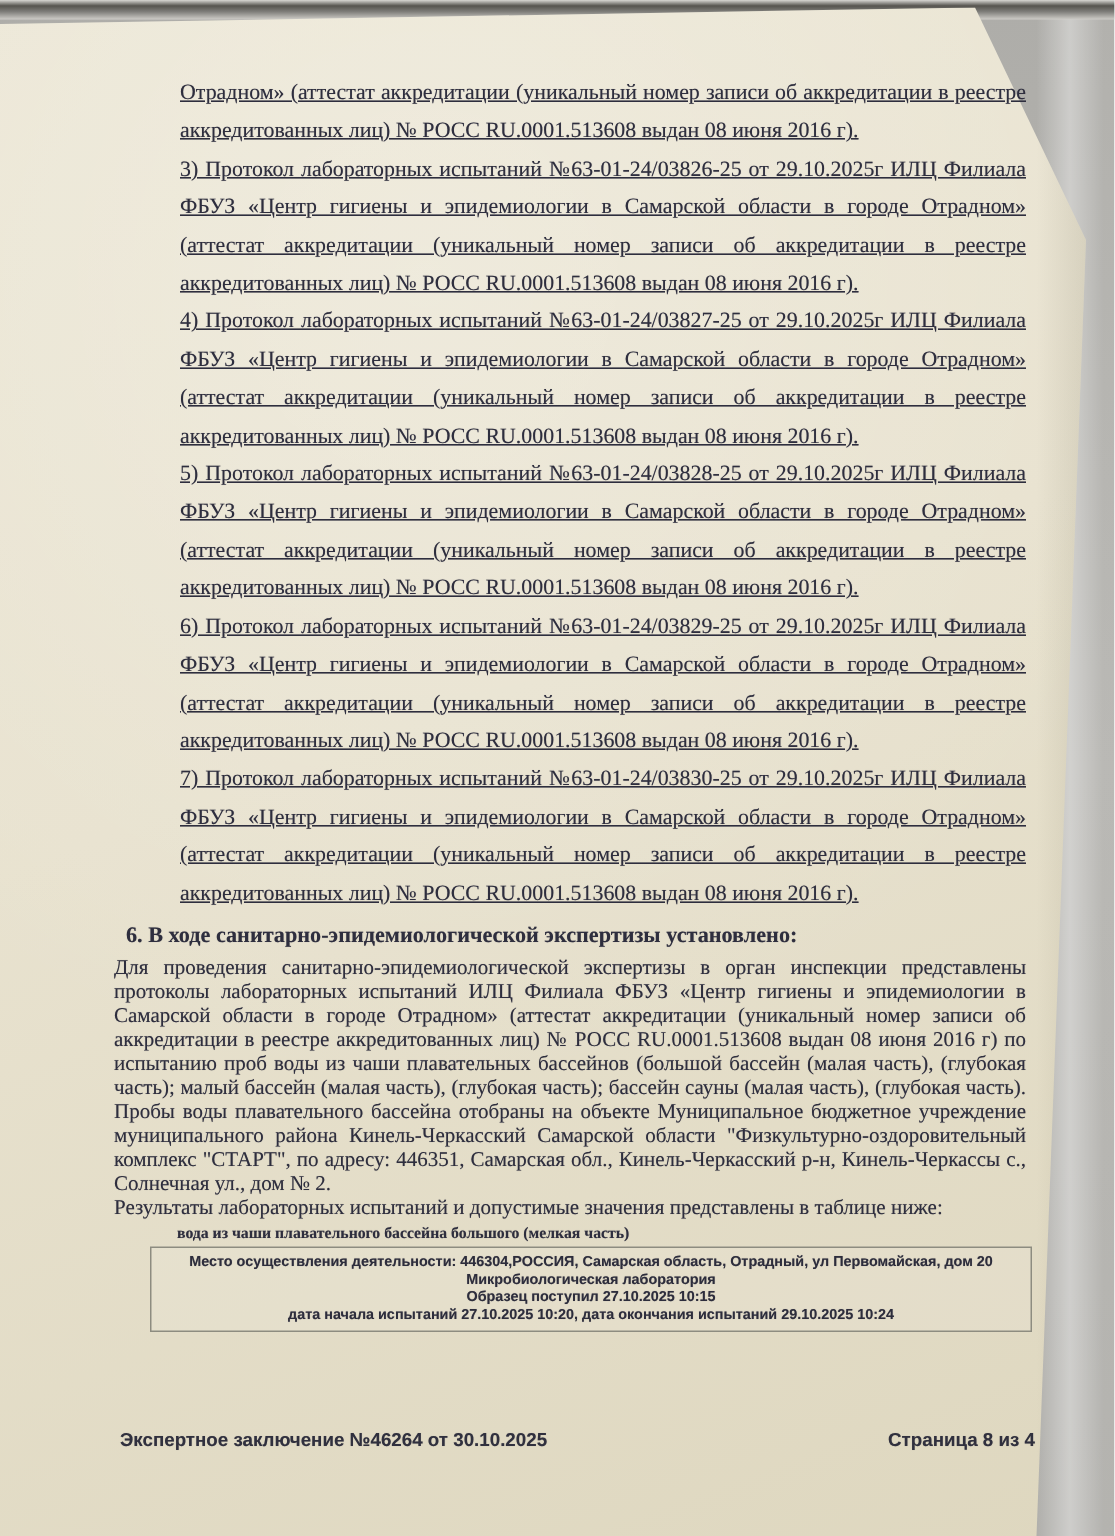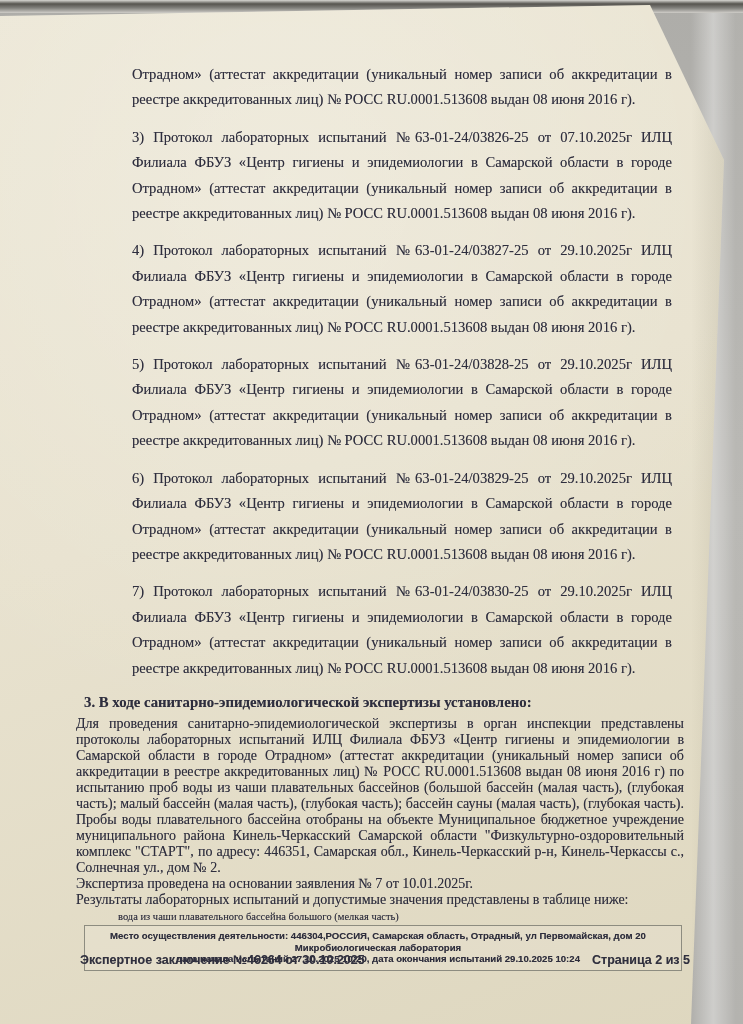--- a/index.html
+++ b/index.html
@@ -36,46 +36,46 @@
     position: absolute; left: 76px; top: 50px; width: 608px;
     color: #2e2e3e;
     text-shadow: 0 0 0.5px rgba(46,46,62,0.45);
   }
   .list-block {
     margin-left: 44px;
     font-size: 14.6px;
     line-height: 25.4px;
     text-align: justify;
   }
-  .list-block p { margin: 12px; }
+  .list-block p { margin: 0; text-decoration: underline; }
   .section-heading {
     margin: 6px 0 4px 8px;
     font-size: 14.8px;
     font-weight: bold;
     line-height: 19px;
   }
   .body-block {
     font-size: 14px;
     line-height: 16px;
     text-align: justify;
   }
   .body-block p { margin: 0; }
   .sample-caption {
     margin: 3px 0 2px 8px;
     font-size: 10.5px;
-    font-weight: 400;
+    font-weight: 700;
     line-height: 12px;
     padding-left: 34px;
   }
   .lab-box {
-    margin-left: 8px;
+    margin-left: 24px;
     width: 582px;
     border: 1px solid #8d8c80;
     background: rgba(255,255,255,0.10);
-    padding: 4px 12px 5px 2px;
+    padding: 4px 2px 5px 2px;
     text-align: center;
     font-family: "Liberation Sans", sans-serif;
     font-size: 9.6px;
     font-weight: 700;
     line-height: 11.6px;
     color: #2d2d3c;
   }
   .footer {
     position: absolute; top: 953px; left: 80px; right: 53px;
     display: flex; justify-content: space-between;
@@ -91,42 +91,42 @@
 
 <div class="scan">
   <div class="scanner-band"></div>
   <div class="paper"></div>
   <div class="paper-edge-shade"></div>
 
   <div class="content">
 
     <div class="list-block">
       <p>Отрадном» (аттестат аккредитации (уникальный номер записи об аккредитации в реестре аккредитованных лиц) № РОСС RU.0001.513608 выдан 08 июня 2016 г).</p>
-      <p>3) Протокол лабораторных испытаний №63-01-24/03826-25 от 07.10.2025г ИЛЦ Филиала ФБУЗ «Центр гигиены и эпидемиологии в Самарской области в городе Отрадном» (аттестат аккредитации (уникальный номер записи об аккредитации в реестре аккредитованных лиц) № РОСС RU.0001.513608 выдан 08 июня 2016 г).</p>
+      <p>3) Протокол лабораторных испытаний №63-01-24/03826-25 от 29.10.2025г ИЛЦ Филиала ФБУЗ «Центр гигиены и эпидемиологии в Самарской области в городе Отрадном» (аттестат аккредитации (уникальный номер записи об аккредитации в реестре аккредитованных лиц) № РОСС RU.0001.513608 выдан 08 июня 2016 г).</p>
       <p>4) Протокол лабораторных испытаний №63-01-24/03827-25 от 29.10.2025г ИЛЦ Филиала ФБУЗ «Центр гигиены и эпидемиологии в Самарской области в городе Отрадном» (аттестат аккредитации (уникальный номер записи об аккредитации в реестре аккредитованных лиц) № РОСС RU.0001.513608 выдан 08 июня 2016 г).</p>
       <p>5) Протокол лабораторных испытаний №63-01-24/03828-25 от 29.10.2025г ИЛЦ Филиала ФБУЗ «Центр гигиены и эпидемиологии в Самарской области в городе Отрадном» (аттестат аккредитации (уникальный номер записи об аккредитации в реестре аккредитованных лиц) № РОСС RU.0001.513608 выдан 08 июня 2016 г).</p>
       <p>6) Протокол лабораторных испытаний №63-01-24/03829-25 от 29.10.2025г ИЛЦ Филиала ФБУЗ «Центр гигиены и эпидемиологии в Самарской области в городе Отрадном» (аттестат аккредитации (уникальный номер записи об аккредитации в реестре аккредитованных лиц) № РОСС RU.0001.513608 выдан 08 июня 2016 г).</p>
       <p>7) Протокол лабораторных испытаний №63-01-24/03830-25 от 29.10.2025г ИЛЦ Филиала ФБУЗ «Центр гигиены и эпидемиологии в Самарской области в городе Отрадном» (аттестат аккредитации (уникальный номер записи об аккредитации в реестре аккредитованных лиц) № РОСС RU.0001.513608 выдан 08 июня 2016 г).</p>
     </div>
 
-    <div class="section-heading">3. В ходе санитарно-эпидемиологической экспертизы установлено:</div>
+    <div class="section-heading">6. В ходе санитарно-эпидемиологической экспертизы установлено:</div>
 
     <div class="body-block">
       <p>Для проведения санитарно-эпидемиологической экспертизы в орган инспекции представлены протоколы лабораторных испытаний ИЛЦ Филиала ФБУЗ «Центр гигиены и эпидемиологии в Самарской области в городе Отрадном» (аттестат аккредитации (уникальный номер записи об аккредитации в реестре аккредитованных лиц) № РОСС RU.0001.513608 выдан 08 июня 2016 г) по испытанию проб воды из чаши плавательных бассейнов (большой бассейн (малая часть), (глубокая часть); малый бассейн (малая часть), (глубокая часть); бассейн сауны (малая часть), (глубокая часть). Пробы воды плавательного бассейна отобраны на объекте Муниципальное бюджетное учреждение муниципального района Кинель-Черкасский Самарской области "Физкультурно-оздоровительный комплекс "СТАРТ", по адресу: 446351, Самарская обл., Кинель-Черкасский р-н, Кинель-Черкассы с., Солнечная ул., дом № 2.</p>
-      <p>Экспертиза проведена на основании заявления № 7 от 10.01.2025г.</p>
       <p>Результаты лабораторных испытаний и допустимые значения представлены в таблице ниже:</p>
     </div>
 
     <div class="sample-caption">вода из чаши плавательного бассейна большого (мелкая часть)</div>
 
     <div class="lab-box">
       <div>Место осуществления деятельности: 446304,РОССИЯ, Самарская область, Отрадный, ул Первомайская, дом 20</div>
       <div>Микробиологическая лаборатория</div>
+      <div>Образец поступил 27.10.2025 10:15</div>
       <div>дата начала испытаний 27.10.2025 10:20, дата окончания испытаний 29.10.2025 10:24</div>
     </div>
 
   </div>
 
   <div class="footer">
     <span>Экспертное заключение №46264 от 30.10.2025</span>
-    <span>Страница 2 из 5</span>
+    <span>Страница 8 из 4</span>
   </div>
 </div>
 
 </body></html>

